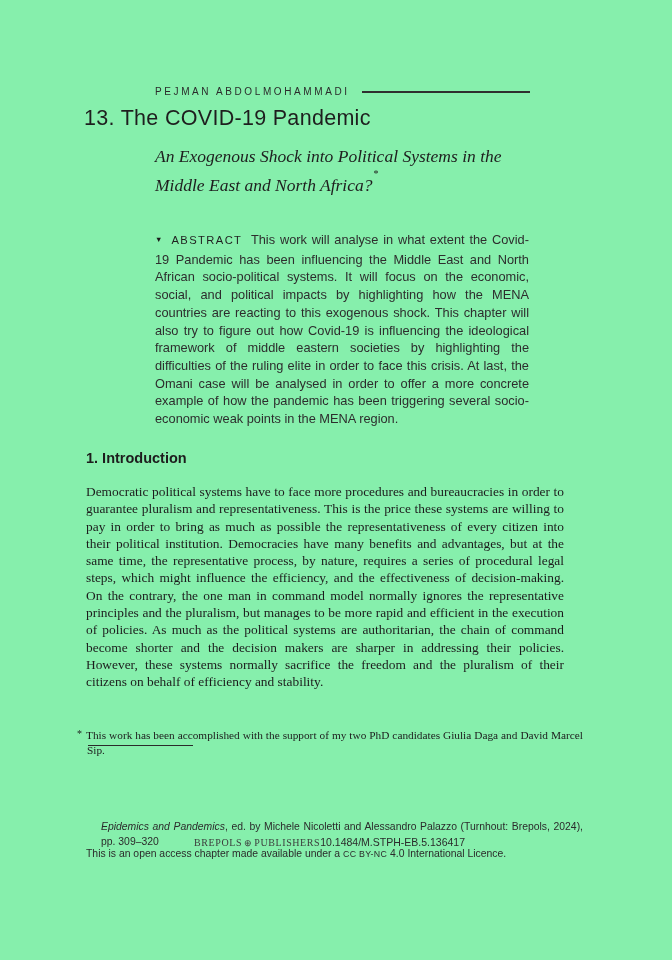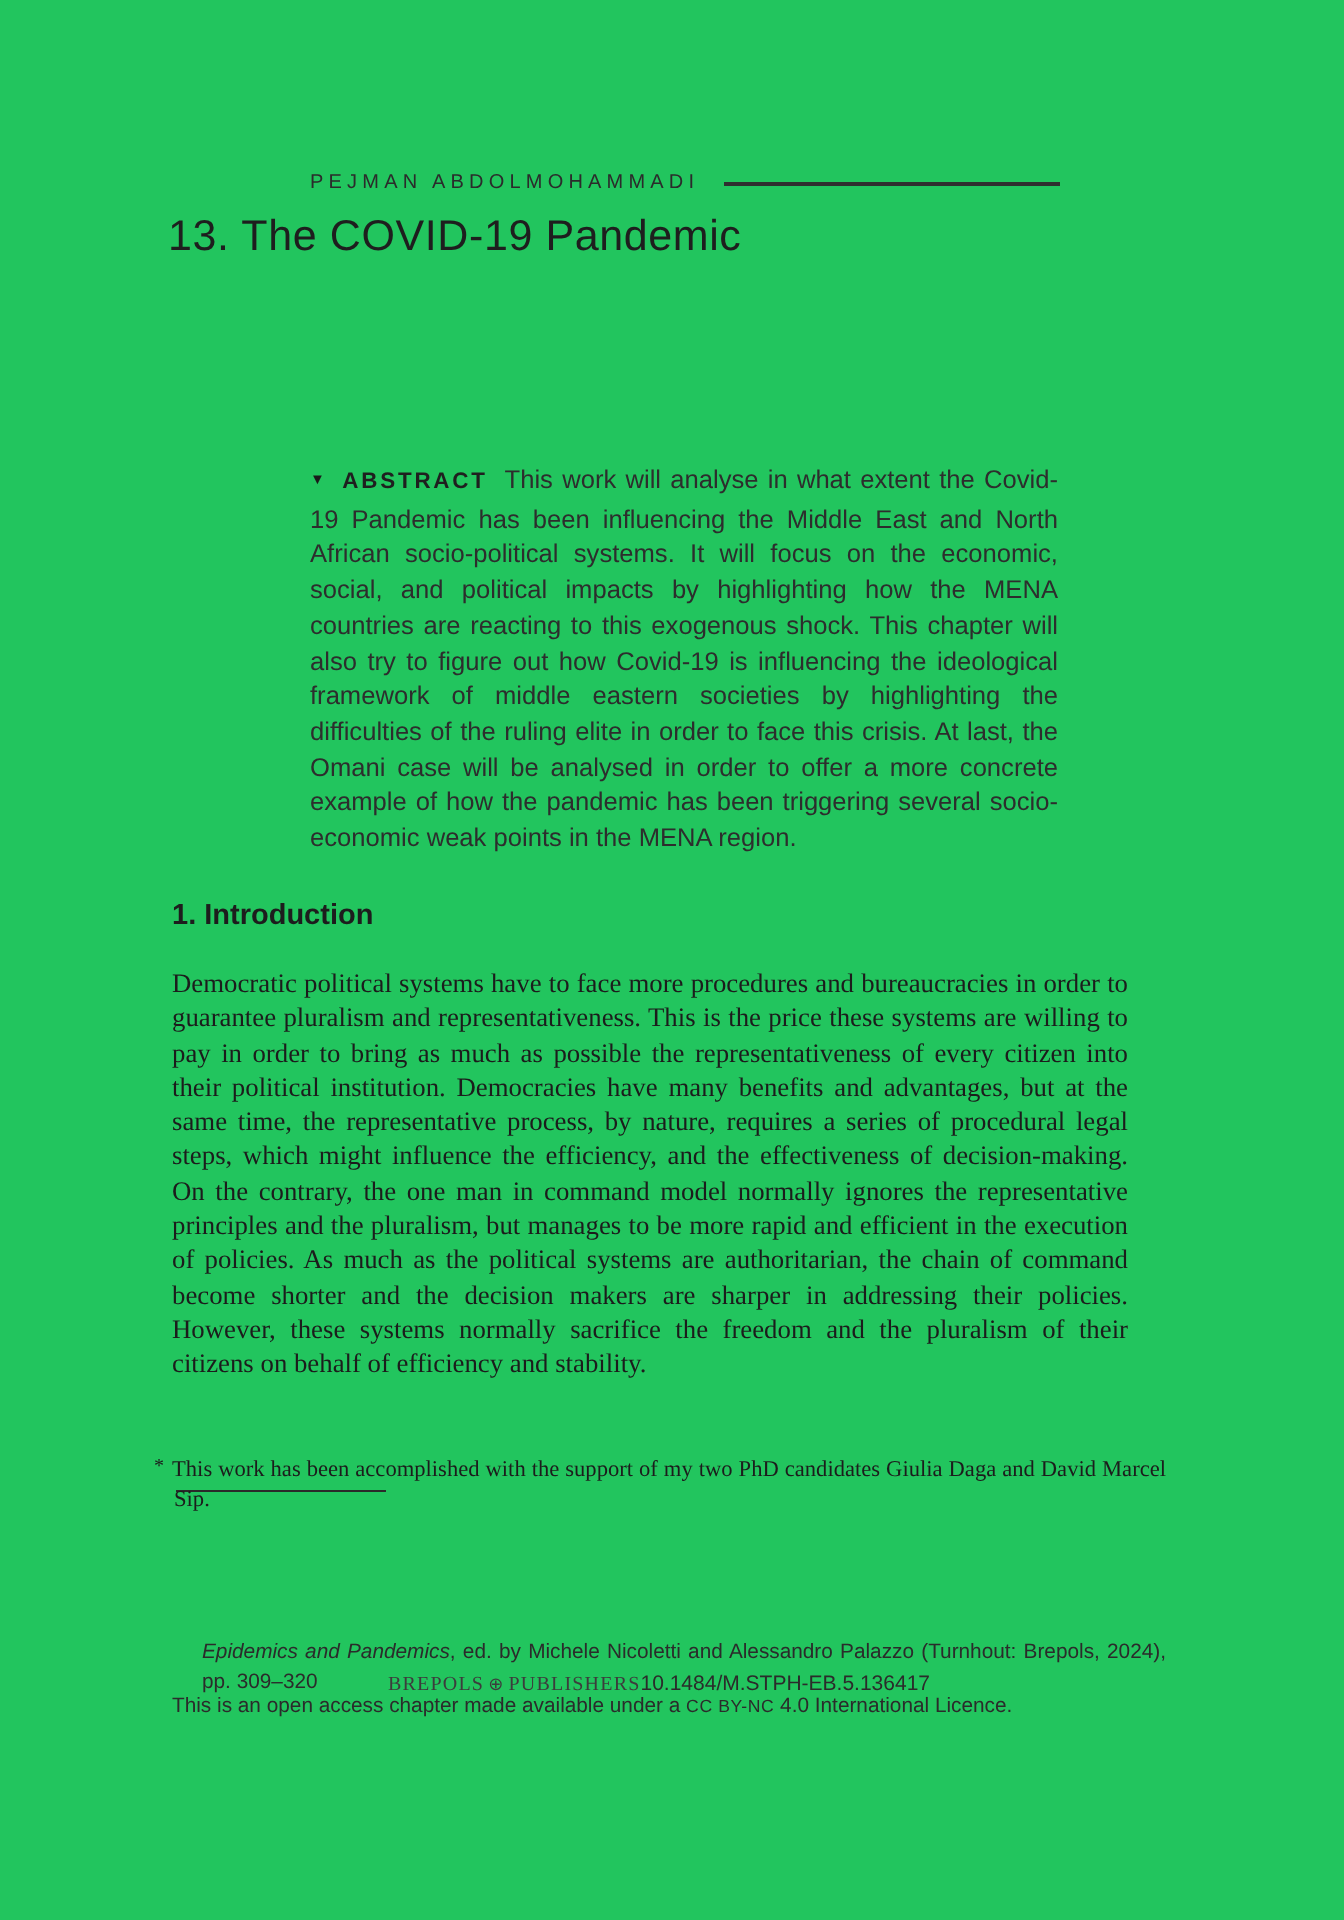--- a/index.html
+++ b/index.html
@@ -1,20 +1,20 @@
 <!DOCTYPE html>
 <html><head>
 <meta charset="utf-8">
 <style>
   html, body { margin: 0; padding: 0; background: #ffffff; }
   .page {
     position: relative;
     width: 672px;
     height: 960px;
-    background: #22c55e;
+    background: #86efac;
     overflow: hidden;
     font-family: "Liberation Serif", serif;
     color: #1f1f1f;
   }
 
   
   .author-row {
     position: absolute;
     left: 155px; top: 86px;
     width: 375px;
@@ -79,21 +79,21 @@
     color: #2d2d2d;
   }
   .abs-tri {
     font-size: 7.5px;
     position: relative;
     top: -2px;
     margin-right: 3px;
     color: #1a1a1a;
   }
   .abs-label {
-    font-weight: 700;
+    font-weight: 400;
     font-size: 11.2px;
     letter-spacing: 1.4px;
     color: #1f1f1f;
     margin-right: 4px;
   }
 
   .sec-heading {
     position: absolute;
     left: 86px; top: 450px;
     margin: 0;
@@ -199,20 +199,21 @@
 
 <div class="page">
 
   <div class="author-row">
     <span class="author">PEJMAN ABDOLMOHAMMADI</span>
     <span class="author-rule"></span>
   </div>
 
   <h1 class="title">13. The COVID-19 Pandemic</h1>
 
+  <h2 class="subtitle"><span>An Exogenous Shock into Political Systems in the Middle East and North Africa?</span><sup class="fn-mark">*</sup></h2>
 
   <p class="abstract">
     <span class="abs-tri">▼</span>
     <span class="abs-label">ABSTRACT</span>
     <span class="abs-text">This work will analyse in what extent the Covid-19 Pandemic has been influencing the Middle East and North African socio-political systems. It will focus on the economic, social, and political impacts by highlighting how the MENA countries are reacting to this exogenous shock. This chapter will also try to figure out how Covid-19 is influencing the ideological framework of middle eastern societies by highlighting the difficulties of the ruling elite in order to face this crisis. At last, the Omani case will be analysed in order to offer a more concrete example of how the pandemic has been triggering several socio-economic weak points in the MENA region.</span>
   </p>
 
   <h3 class="sec-heading">1. Introduction</h3>
 
   <p class="body-par">Democratic political systems have to face more procedures and bureaucracies in order to guarantee pluralism and representativeness. This is the price these systems are willing to pay in order to bring as much as possible the representativeness of every citizen into their political institution. Democracies have many benefits and advantages, but at the same time, the representative process, by nature, requires a series of procedural legal steps, which might influence the efficiency, and the effectiveness of decision-making. On the contrary, the one man in command model normally ignores the representative principles and the pluralism, but manages to be more rapid and efficient in the execution of policies. As much as the political systems are authoritarian, the chain of command become shorter and the decision makers are sharper in addressing their policies. However, these systems normally sacrifice the freedom and the pluralism of their citizens on behalf of efficiency and stability.</p>

